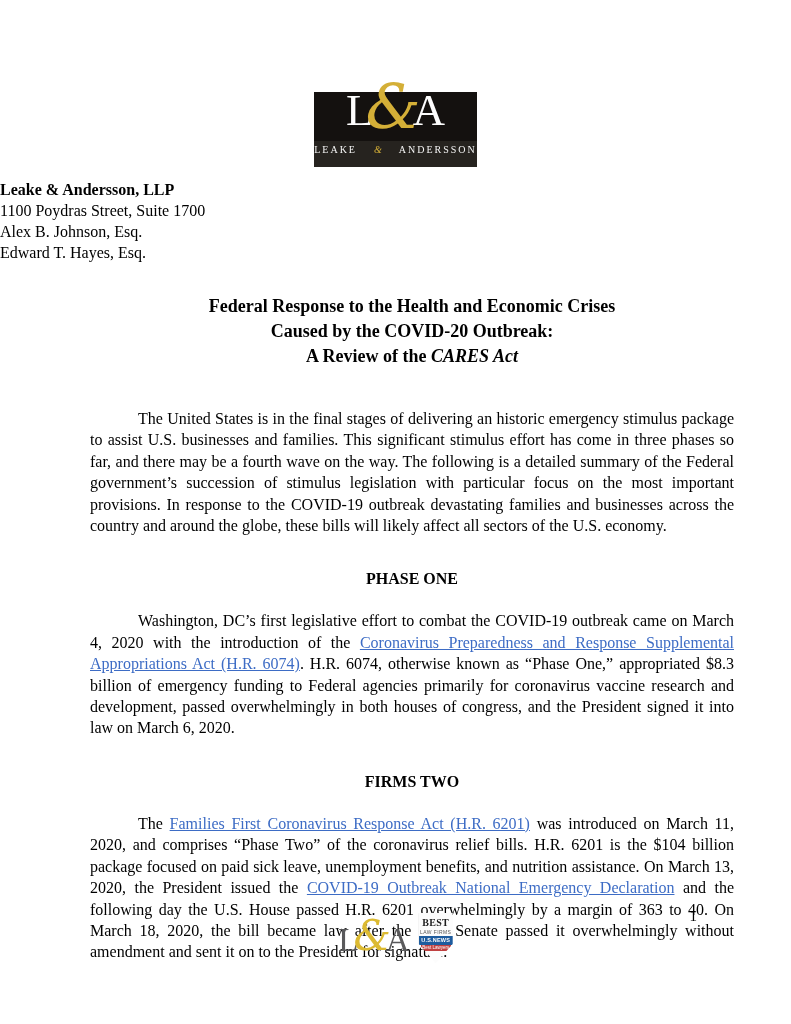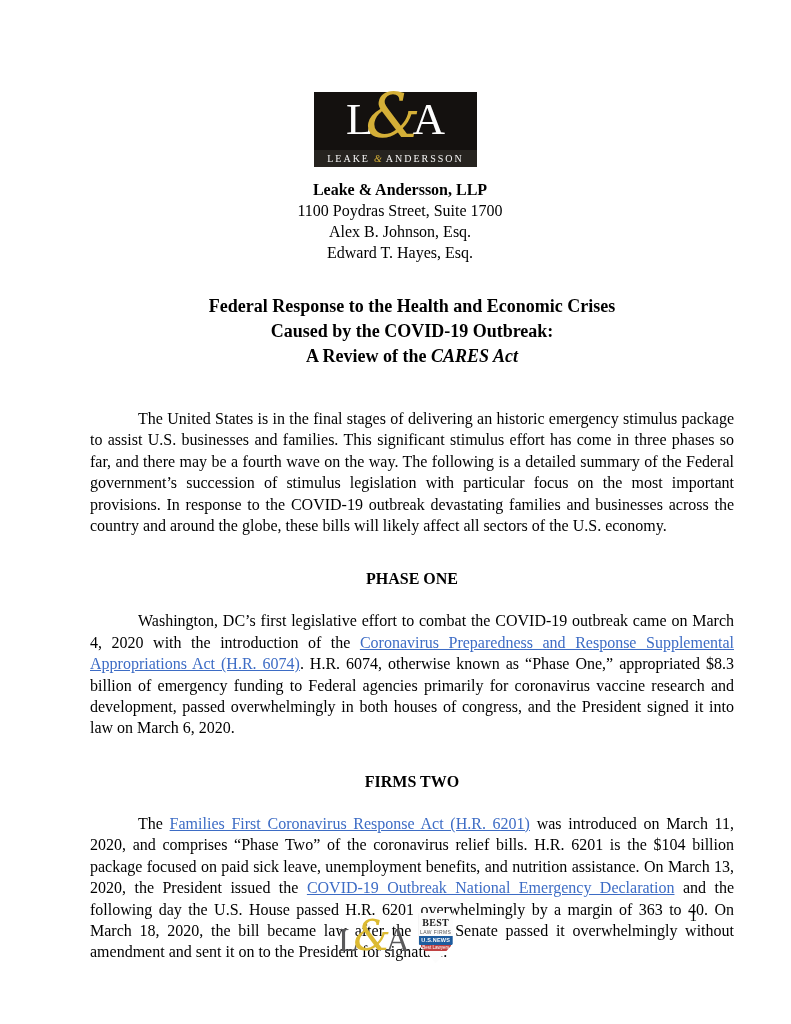--- a/index.html
+++ b/index.html
@@ -31,27 +31,27 @@
   }
   .mono-letter { font-size: 45px; font-family: "Liberation Serif", serif; }
   .mono-amp {
     font-size: 62px; color: #d4af37; font-style: italic;
     font-family: "DejaVu Serif", serif;
     margin: 0 -8px; position: relative; top: -3px; z-index: 1;
   }
   .logo-wordmark {
     width: 100%; background: #26231f; color: #f5f5f5;
     font-size: 10px; letter-spacing: 2px; line-height: 1;
-    padding: 4px 0 3px; text-align: center;
-    display: flex; justify-content: center; align-items: baseline; gap: 4px;
+    padding: 4px 0 12px; text-align: center;
+    display: flex; justify-content: center; align-items: baseline; gap: 17px;
   }
   .logo-wordmark .amp-gold { color: #d4af37; font-style: italic; letter-spacing: 0; }
 
   
-  .letterhead { margin-top: 12px; text-align: center; font-size: 16px; line-height: 21px; margin-left: 9px; }
+  .letterhead { margin-top: 12px; font-size: 16px; line-height: 21px; }
   .firm-name { font-weight: bold; }
 
   
   .doc-title {
     margin-top: 31px; text-align: center;
     font-size: 18px; line-height: 25px; font-weight: bold;
   }
   .doc-title .tline { display: block; }
 
   
@@ -136,21 +136,21 @@
     <div class="firm-name">Leake &amp; Andersson, LLP</div>
     <div>1100 Poydras Street, Suite 1700</div>
     <div>Alex B. Johnson, Esq.</div>
     <div>Edward T. Hayes, Esq.</div>
   </div>
 
   <div class="content">
 
     <h1 class="doc-title">
       <span class="tline">Federal Response to the Health and Economic Crises</span>
-      <span class="tline">Caused by the COVID-19 Outbreak:</span>
+      <span class="tline">Caused by the COVID-20 Outbreak:</span>
       <span class="tline"><span>A Review of the </span><em>CARES Act</em></span>
     </h1>
 
     <p class="body-para intro-gap">The United States is in the final stages of delivering an historic emergency stimulus package to assist U.S. businesses and families.  This significant stimulus effort has come in three phases so far, and there may be a fourth wave on the way.  The following is a detailed summary of the Federal government’s succession of stimulus legislation with particular focus on the most important provisions.  In response to the COVID-19 outbreak devastating families and businesses across the country and around the globe, these bills will likely affect all sectors of the U.S. economy.</p>
 
     <h2 class="section-heading">PHASE ONE</h2>
 
     <p class="body-para"><span>Washington, DC’s first legislative effort to combat the COVID-19 outbreak came on March 4, 2020 with the introduction of the </span><a class="doc-link" href="#">Coronavirus Preparedness and Response Supplemental Appropriations Act (H.R. 6074)</a><span>.  H.R. 6074, otherwise known as “Phase One,” appropriated $8.3 billion of emergency funding to Federal agencies primarily for coronavirus vaccine research and development, passed overwhelmingly in both houses of congress, and the President signed it into law on March 6, 2020.</span></p>
 
     <h2 class="section-heading">FIRMS TWO</h2>

